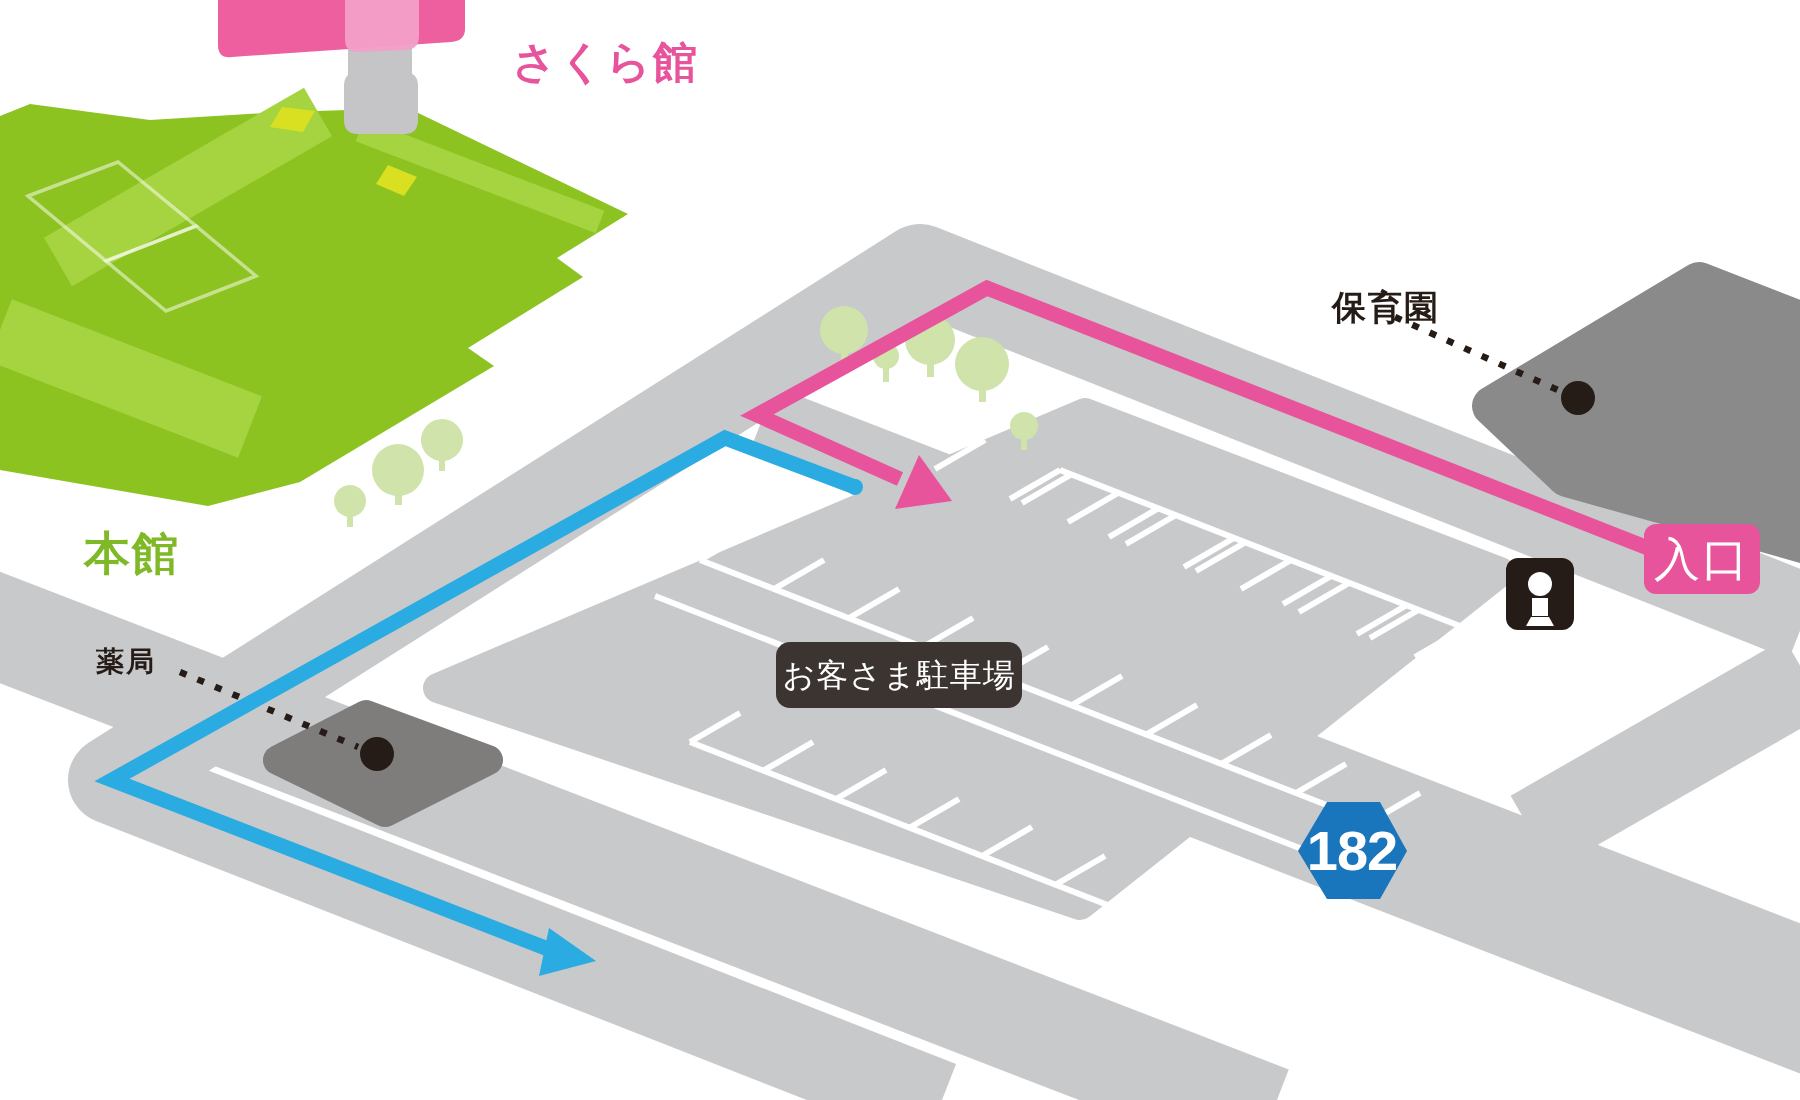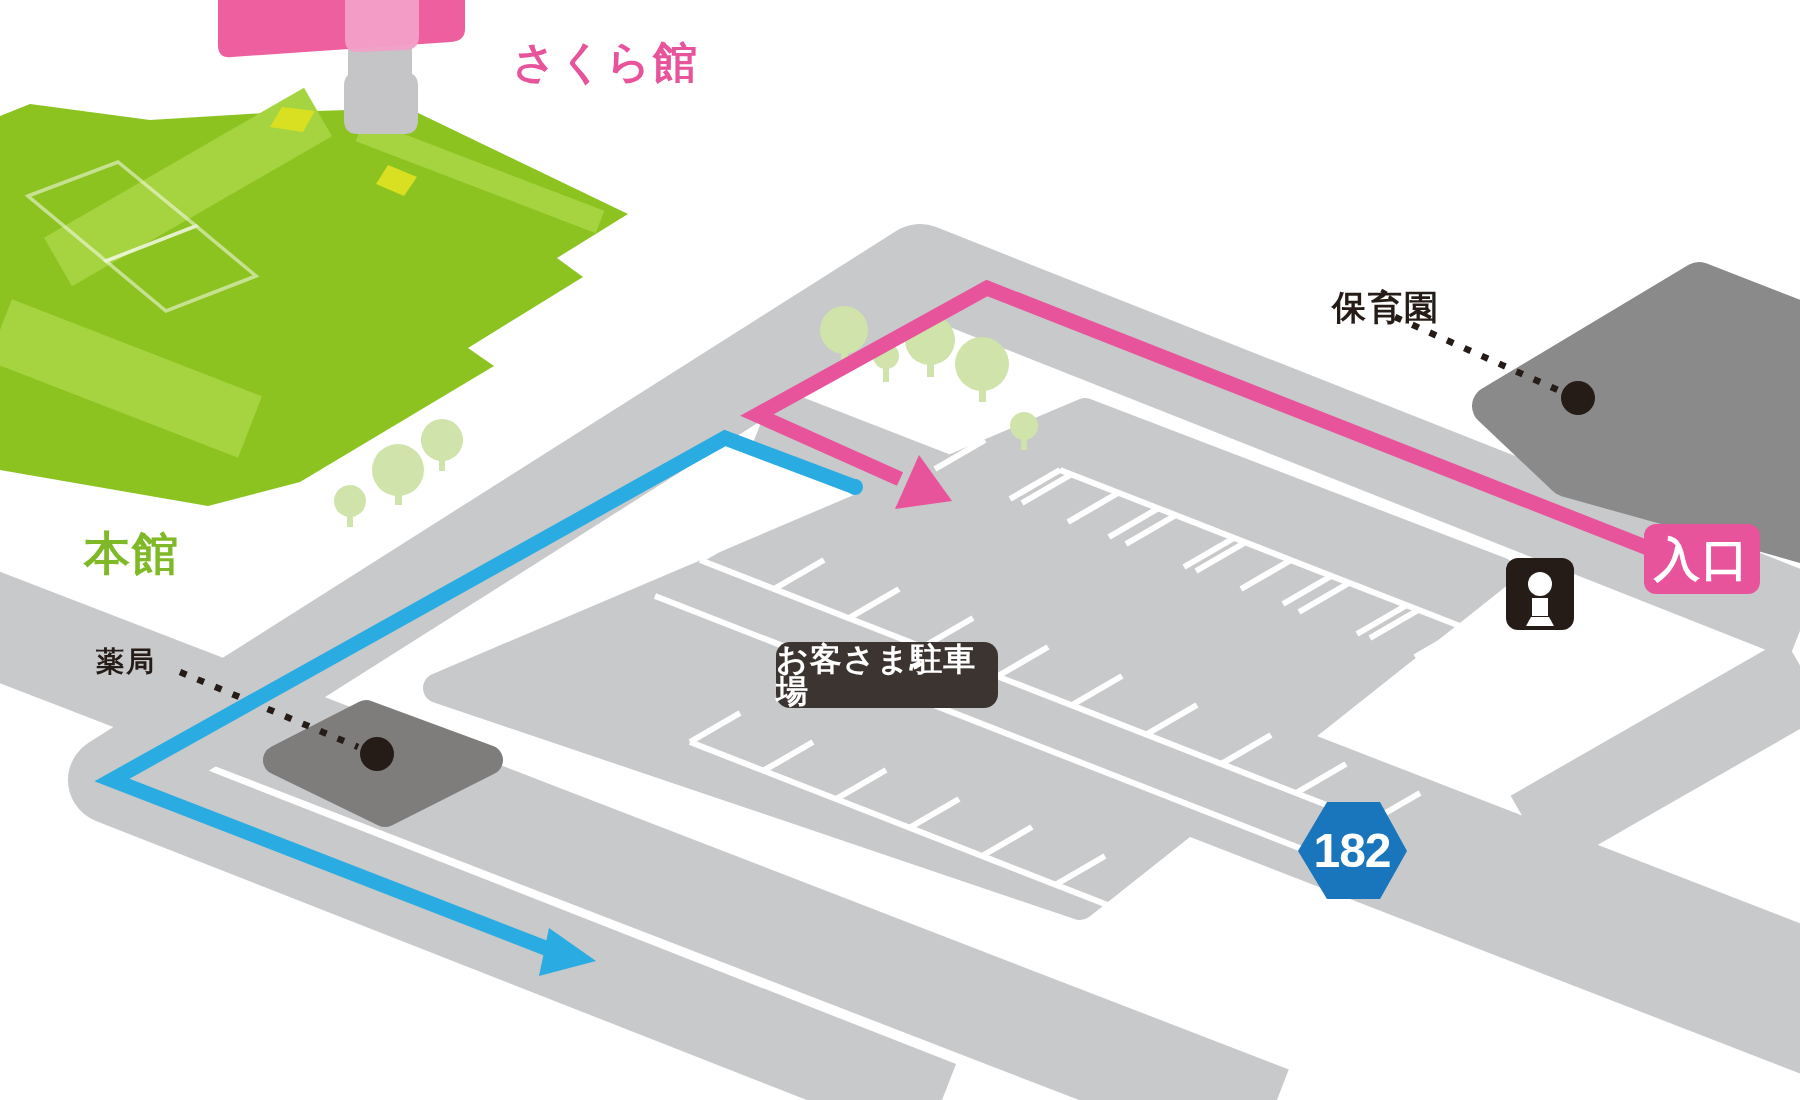--- a/index.html
+++ b/index.html
@@ -11,32 +11,32 @@
   .map-label{
     position:absolute;font-weight:800;white-space:nowrap;
     letter-spacing:2px;line-height:1;
   }
   .lbl-sakura{left:512px;top:40px;font-size:44px;color:var(--c-pink);}
   .lbl-honkan{left:84px;top:530px;font-size:46px;color:var(--c-label-green);}
   .lbl-yakkyoku{left:96px;top:648px;font-size:28px;color:var(--c-dark);}
   .lbl-hoikuen{left:1332px;top:290px;font-size:34px;color:var(--c-dark);}
   .badge{
     position:absolute;display:flex;align-items:center;justify-content:center;
-    font-weight:700;color:#ffffff;line-height:1;
+    font-weight:400;color:#ffffff;line-height:1;
   }
   .badge-exit{left:10px;top:696px;width:122px;height:74px;border-radius:14px;
     background:var(--c-blue);font-size:48px;letter-spacing:3px;}
   .badge-entrance{left:1644px;top:524px;width:116px;height:70px;border-radius:12px;
     background:var(--c-pink);font-size:46px;letter-spacing:2px;}
-  .badge-parking{left:776px;top:642px;width:222px;height:66px;border-radius:14px;
+  .badge-parking{left:776px;top:642px;width:246px;height:66px;border-radius:14px;
     background:var(--c-badge-dark-bg);font-size:32px;letter-spacing:1px;}
   .sign-182{
     position:absolute;left:1296px;top:800px;width:112px;height:100px;
     display:flex;align-items:center;justify-content:center;
-    font-weight:800;font-size:48px;color:#fff;letter-spacing:-1px;
+    font-weight:800;font-size:56px;color:#fff;letter-spacing:-1px;
   }
 </style>
 </head>
 <body>
 
 <div class="stage">
 
   <svg width="1800" height="1100" viewBox="0 0 1800 1100">
 
     <g>

